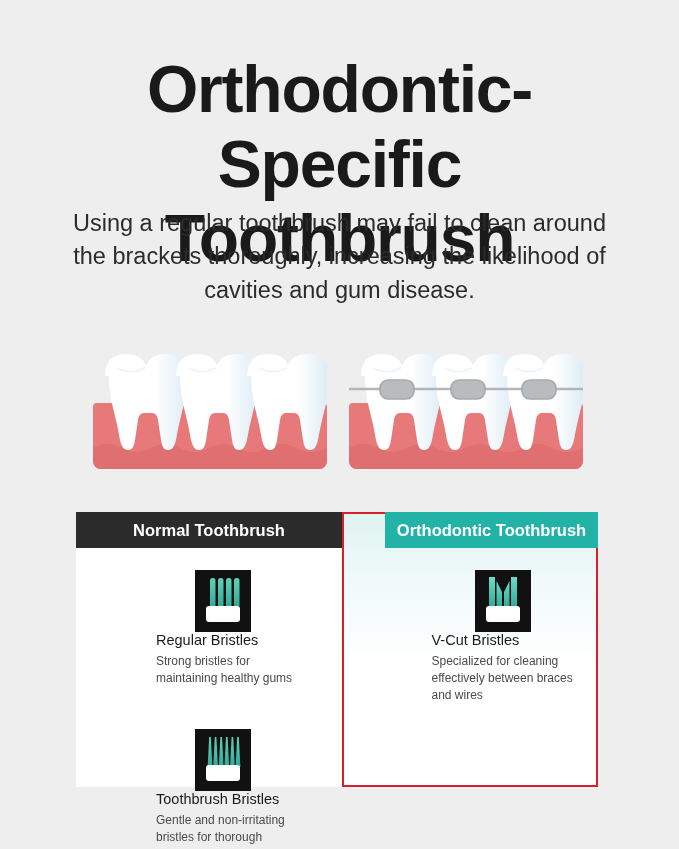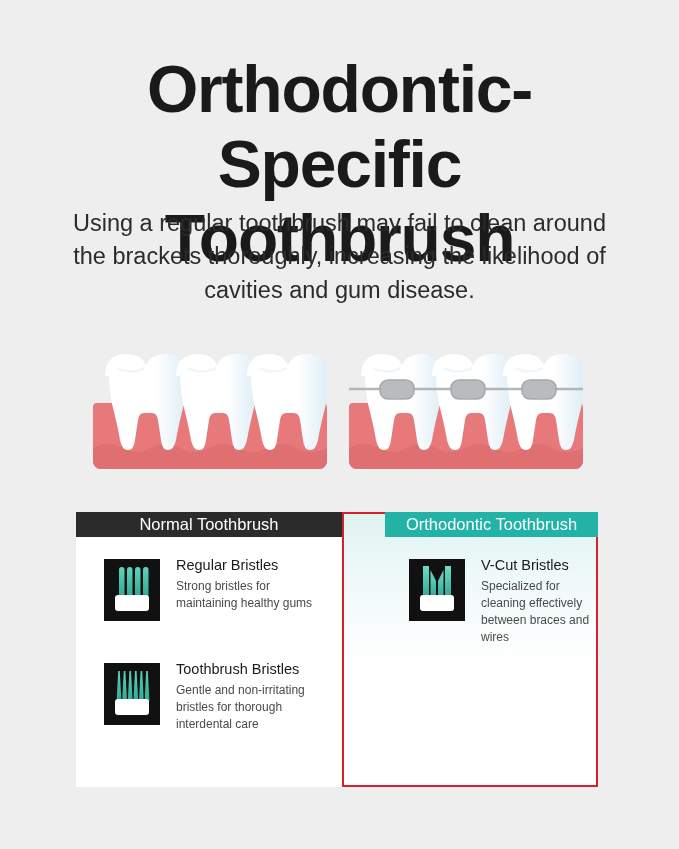--- a/index.html
+++ b/index.html
@@ -75,39 +75,41 @@
     background: #ffffff;
   }
   .col-right {
     width: 256px;
     background: linear-gradient(to bottom, #dff3f1 0%, #eef9f8 22%, #ffffff 55%, #ffffff 100%);
     border: 2px solid #d5202f;
     box-sizing: border-box;
     padding-left: 43px;
   }
   .col-head {
-    height: 25px;
+    height: 36px;
     display: flex;
     align-items: center;
     justify-content: center;
     font-size: 16.5px;
     color: #ffffff;
+    font-weight: bold;
   }
   .col-left .col-head {
     background: #2b2b2b;
   }
   .col-right .col-head {
     background: #22b3a6;
     margin: -2px -2px 0 -2px;
   }
 
   .feature {
     display: flex;
-    align-items: flex-start;
+    align-items: center;
     padding: 0 0 0 0;
+    flex-direction: column;
   }
   .col-left .feature  { margin: 20px 0 0 28px; }
   .col-left .feature.second { margin-top: 40px; }
   .col-right .feature { margin: 20px 0 9px 22px; }
 
   .feat-icon {
     width: 56px;
     height: 62px;
     flex: 0 0 56px;
     background: #111111;

